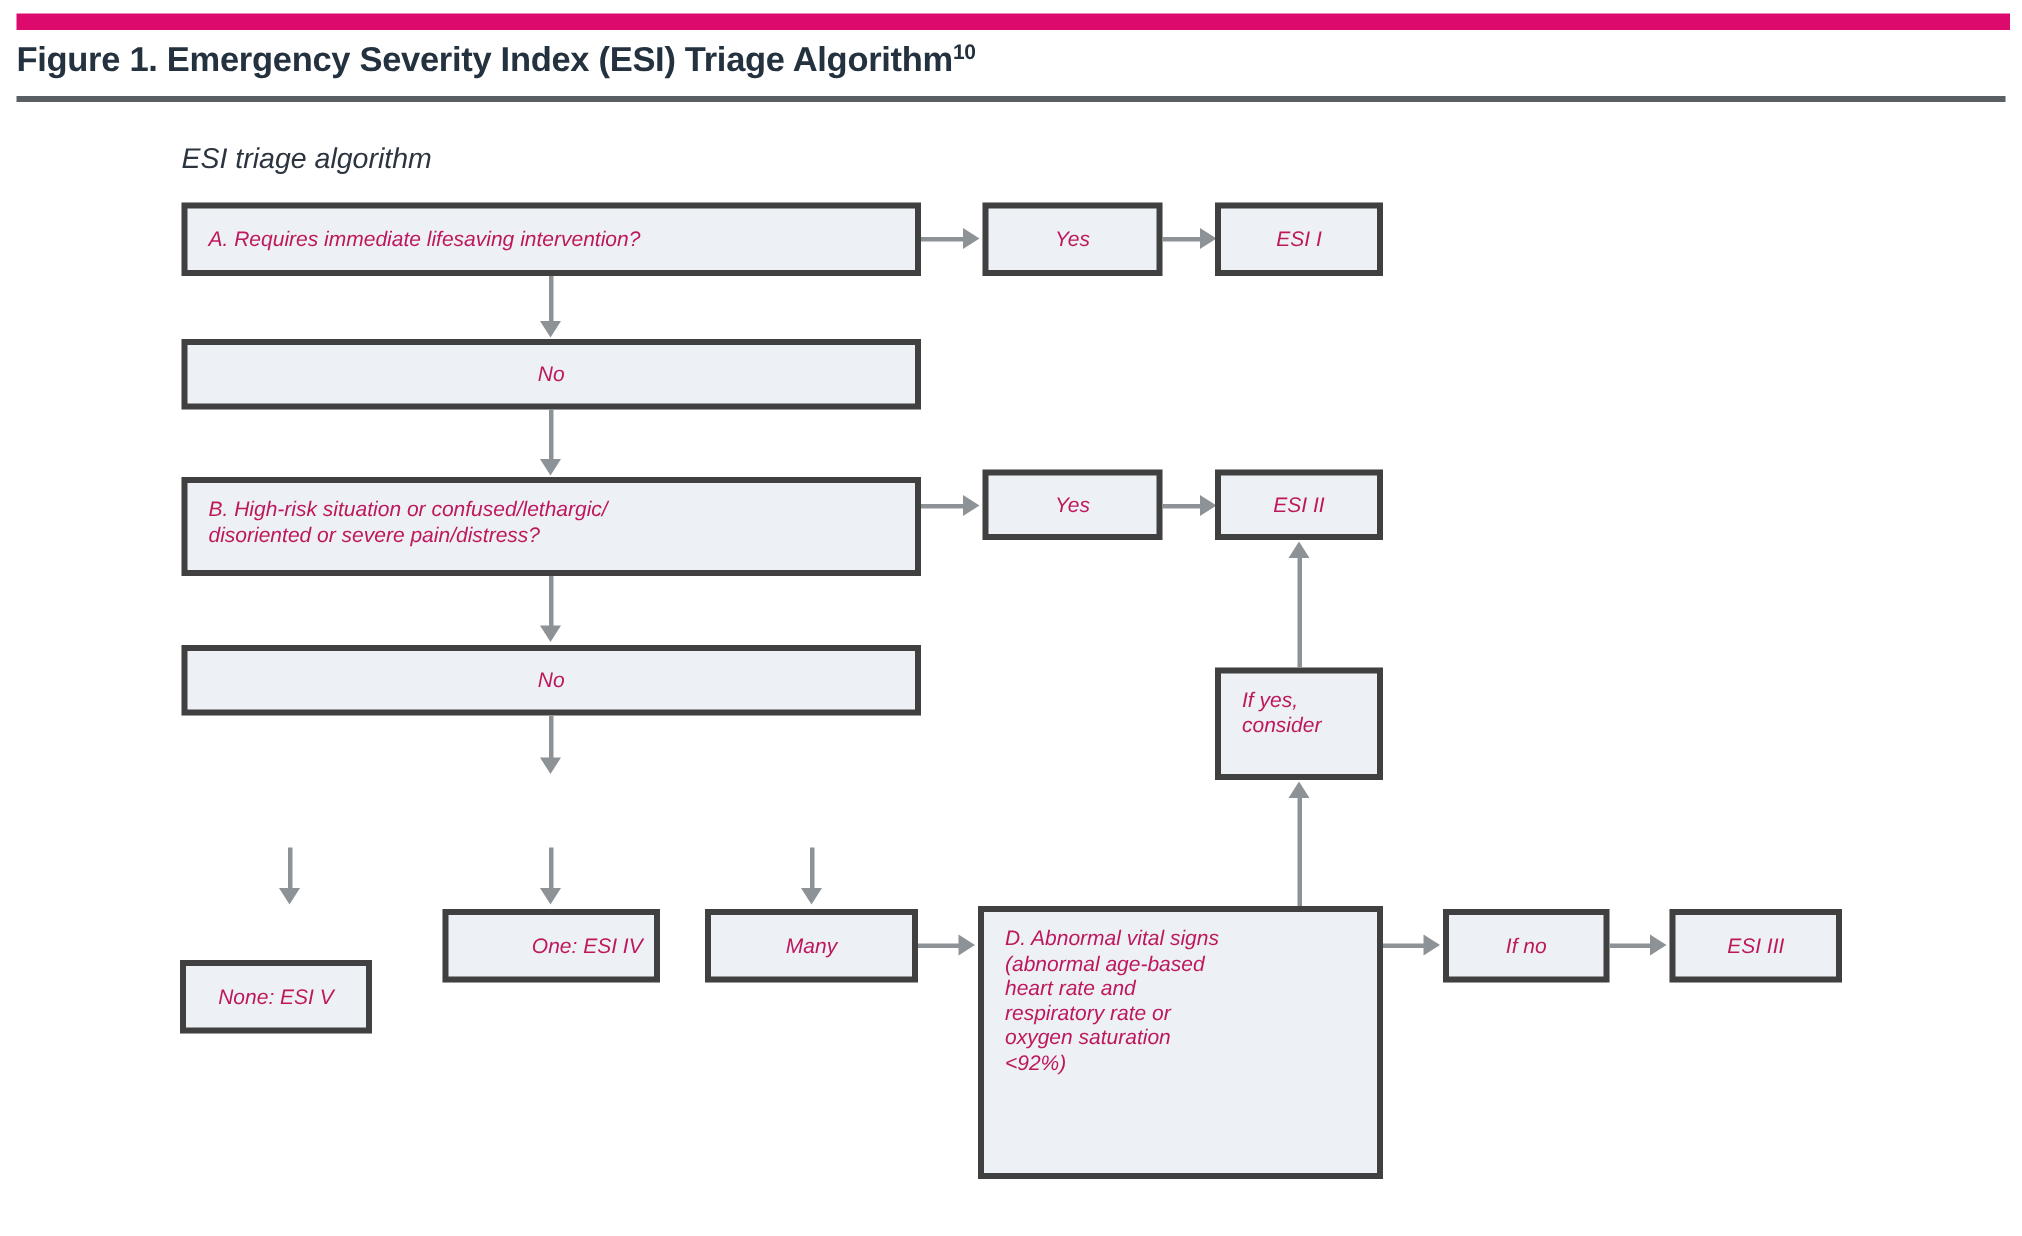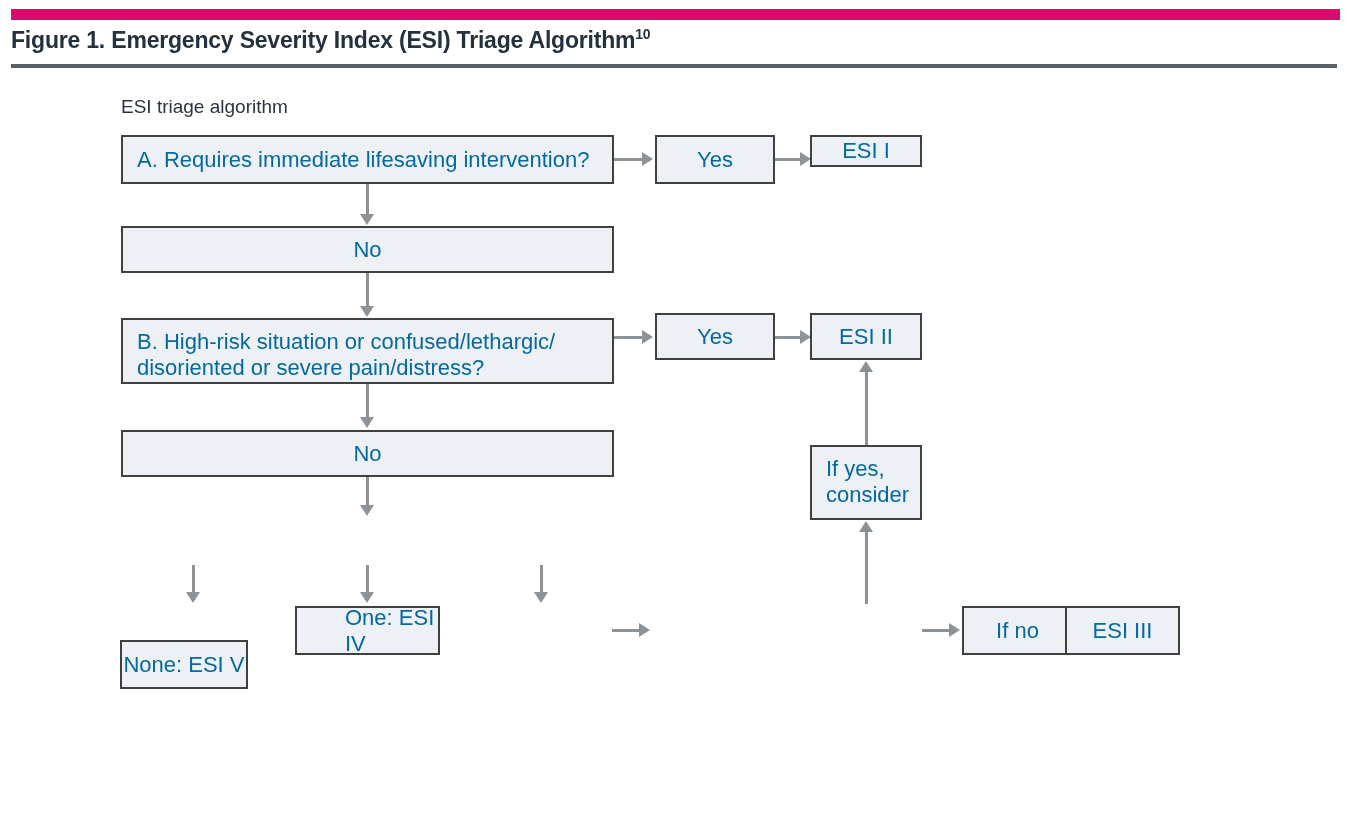--- a/index.html
+++ b/index.html
@@ -50,37 +50,38 @@
     background: #5a5f63;
   }
 
   
   #diagram {
     position: absolute;
     left: 0;
     top: 0;
     width: 1348px;
     height: 824px;
+    font-style: italic;
   }
   #subtitle {
     position: absolute;
     left: 121px;
     top: 96px;
     font-size: 19px;
     color: #2c3440;
     white-space: nowrap;
   }
 
   .node {
     position: absolute;
     box-sizing: border-box;
     background: #edf0f4;
-    border: 2px solid #404040;
-    color: #0369a1;
-    font-size: 22px;
+    border: 4px solid #404040;
+    color: #be185d;
+    font-size: 14px;
     line-height: 1.18;
     display: flex;
     align-items: center;
   }
   .node.center { justify-content: center; text-align: left; }
   .node.left   { justify-content: flex-start; text-align: left; padding-left: 14px; }
   .node.topleft{ align-items: flex-start; justify-content: flex-start; text-align: left;
                  padding-left: 14px; padding-top: 9px; }
   .node .txt { display: block; white-space: pre-line; }
 
@@ -126,21 +127,21 @@
   <div class="conn h" style="left:614px; top:158px; width:30px;"></div>
   <div class="arrowhead right" style="left:642px; top:152px;"></div>
 
   <div class="node center" style="left:655px; top:135px; width:120px; height:49px;">
     <span class="txt">Yes</span>
   </div>
 
   <div class="conn h" style="left:775px; top:158px; width:28px;"></div>
   <div class="arrowhead right" style="left:800px; top:152px;"></div>
 
-  <div class="node center" style="left:810px; top:135px; width:112px; height:32px;">
+  <div class="node center" style="left:810px; top:135px; width:112px; height:49px;">
     <span class="txt">ESI I</span>
   </div>
 
   <div class="conn v" style="left:366px; top:184px; height:32px;"></div>
   <div class="arrowhead down" style="left:360px; top:214px;"></div>
 
   <div class="node center" style="left:121px; top:226px; width:493px; height:47px;">
     <span class="txt">No</span>
   </div>
 
@@ -187,36 +188,47 @@
   <div class="arrowhead down" style="left:534px; top:592px;"></div>
 
   <div class="node center" style="left:120px; top:640px; width:128px; height:49px;">
     <span class="txt">None: ESI V</span>
   </div>
 
   <div class="node center" style="left:295px; top:606px; width:145px; height:49px;padding-left:48px;">
     <span class="txt">One: ESI IV</span>
   </div>
 
+  <div class="node center" style="left:470px; top:606px; width:142px; height:49px;">
+    <span class="txt">Many</span>
+  </div>
 
   <div class="conn h" style="left:612px; top:629px; width:29px;"></div>
   <div class="arrowhead right" style="left:639px; top:623px;"></div>
 
+  <div class="node topleft" style="left:652px; top:604px; width:270px; height:182px;">
+    <span class="txt">D. Abnormal vital signs
+(abnormal age-based
+heart rate and
+respiratory rate or
+oxygen saturation
+&lt;92%)</span>
+  </div>
 
   <div class="conn h" style="left:922px; top:629px; width:29px;"></div>
   <div class="arrowhead right" style="left:949px; top:623px;"></div>
 
   <div class="node center" style="left:962px; top:606px; width:111px; height:49px;">
     <span class="txt">If no</span>
   </div>
 
   <div class="conn h" style="left:1073px; top:629px; width:29px;"></div>
   <div class="arrowhead right" style="left:1100px; top:623px;"></div>
 
-  <div class="node center" style="left:1065px; top:606px; width:115px; height:49px;">
+  <div class="node center" style="left:1113px; top:606px; width:115px; height:49px;">
     <span class="txt">ESI III</span>
   </div>
 
   <div class="conn v" style="left:865px; top:530px; height:74px;"></div>
   <div class="arrowhead up" style="left:859px; top:521px;"></div>
 
   <div class="node topleft" style="left:810px; top:445px; width:112px; height:75px;">
     <span class="txt">If yes,
 consider</span>
   </div>

